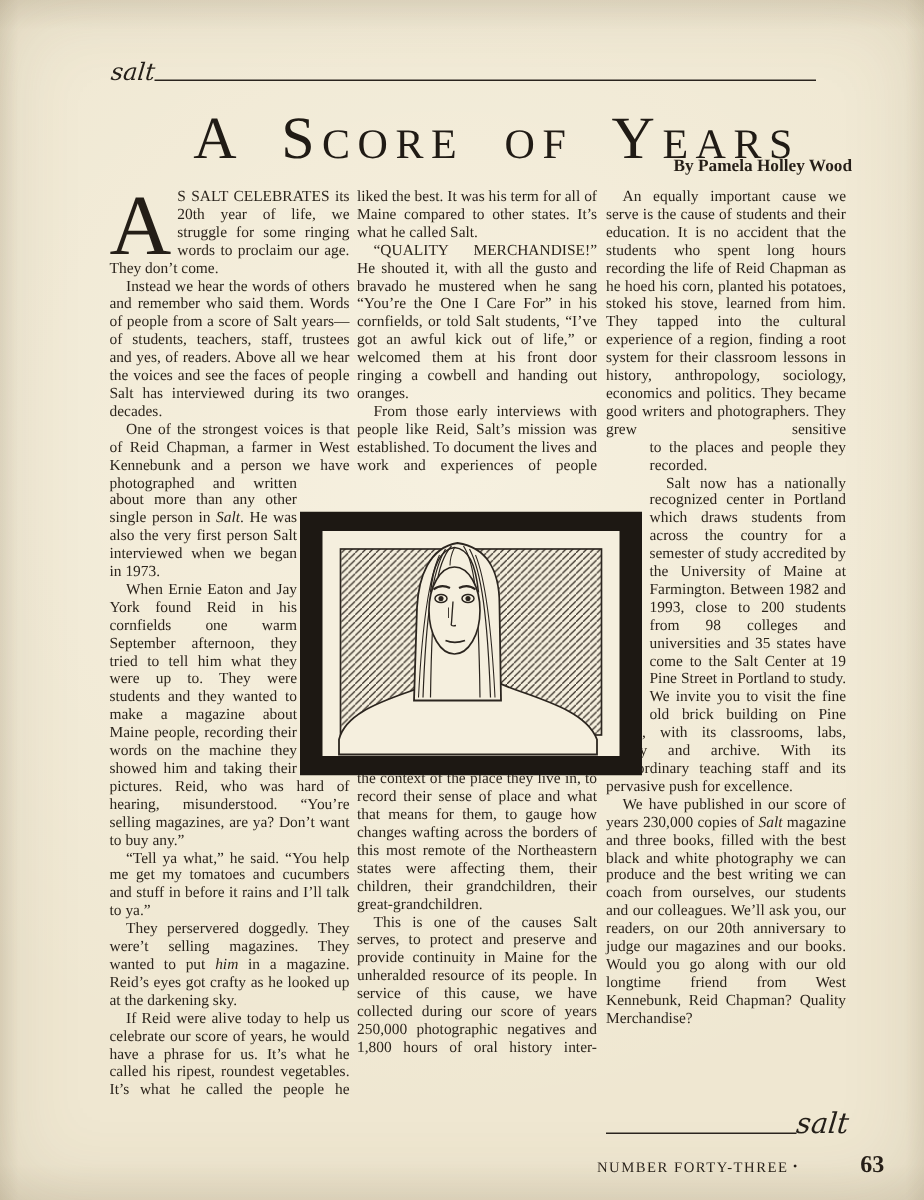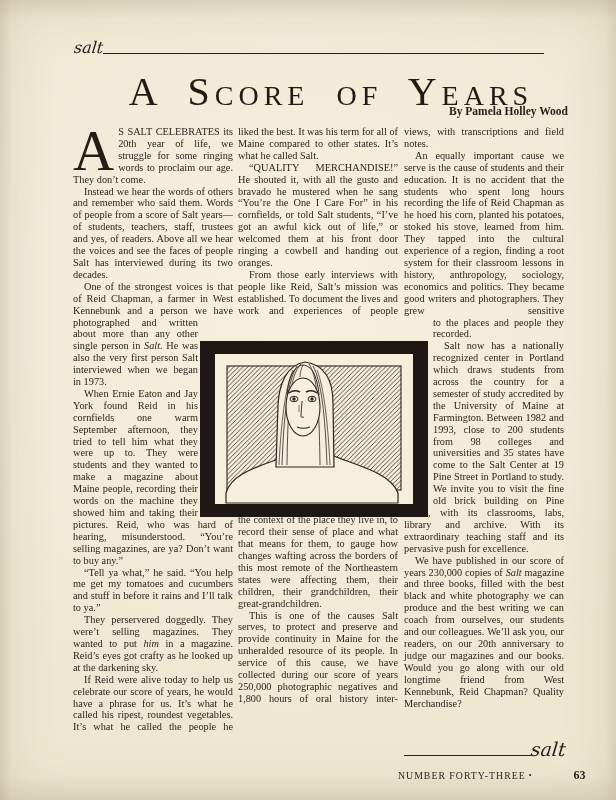--- a/index.html
+++ b/index.html
@@ -34,21 +34,21 @@
   .seg.narrow-l{width:131px;margin-left:29px;}
   .spacer{height:174px;}
   .dropcap{float:left;font-size:57px;line-height:45px;margin:2px 4px 0 0;color:#241e17;}
   .it{font-style:italic;}
   
   .illustration{position:absolute;left:200px;top:341px;width:228px;height:176px;z-index:5;}
   
   .signature{position:absolute;left:404px;top:740px;width:162px;display:flex;align-items:flex-end;}
   .signature .script{font-size:19px;line-height:18px;}
   .footer{position:absolute;left:398px;width:170px;top:768px;text-align:center;font-size:9.8px;letter-spacing:1px;color:#261f18;white-space:nowrap;}
-  .footer .pagenum{font-weight:700;font-size:12px;letter-spacing:0;padding-left:38px;}
+  .footer .pagenum{font-weight:700;font-size:16px;letter-spacing:0;padding-left:38px;}
   .footer .sep{font-size:8px;vertical-align:1px;margin:0 3px;}
 </style>
 </head>
 <body>
 
 <div class="page">
 
   <div class="masthead">
     <span class="script">salt</span>
     <span class="hrule"></span>
@@ -83,21 +83,20 @@
     </div>
     <div class="spacer"></div>
     <div class="seg">
       <p class="cont">living in the distinctive region that is Maine, careful always to put people in the context of the place they live in, to record their sense of place and what that means for them, to gauge how changes wafting across the borders of this most remote of the Northeastern states were affecting them, their children, their grandchildren, their great-grandchildren.</p>
       <p class="runon">This is one of the causes Salt serves, to protect and preserve and provide continuity in Maine for the unheralded resource of its people. In service of this cause, we have collected during our score of years 250,000 photographic negatives and 1,800 hours of oral history inter-</p>
     </div>
   </div>
 
   <div class="col" id="col3">
     <div class="seg">
-      <p class="cont">views, with transcriptions and field notes.</p>
       <p class="runon">An equally important cause we serve is the cause of students and their education. It is no accident that the students who spent long hours recording the life of Reid Chapman as he hoed his corn, planted his potatoes, stoked his stove, learned from him. They tapped into the cultural experience of a region, finding a root system for their classroom lessons in history, anthropology, sociology, economics and politics. They became good writers and photographers. They grew sensitive</p>
     </div>
     <div class="seg narrow-l">
       <p class="cont">to the places and people they recorded.</p>
       <p class="runon">Salt now has a nationally recognized center in Portland which draws students from across the country for a semester of study accredited by the University of Maine at Farmington. Between 1982 and 1993, close to 200 students from 98 colleges and universities and 35 states have come to the Salt Center at 19 Pine Street in Portland to study. We invite you to visit the fine old brick building on Pine</p>
     </div>
     <div class="seg">
       <p class="cont">Street, with its classrooms, labs, library and archive. With its extraordinary teaching staff and its pervasive push for excellence.</p>
       <p><span>We have published in our score of years 230,000 copies of </span><span class="it">Salt</span><span> magazine and three books, filled with the best black and white photography we can produce and the best writing we can coach from ourselves, our students and our colleagues. We’ll ask you, our readers, on our 20th anniversary to judge our magazines and our books. Would you go along with our old longtime friend from West Kennebunk, Reid Chapman? Quality Merchandise?</span></p>
     </div>

